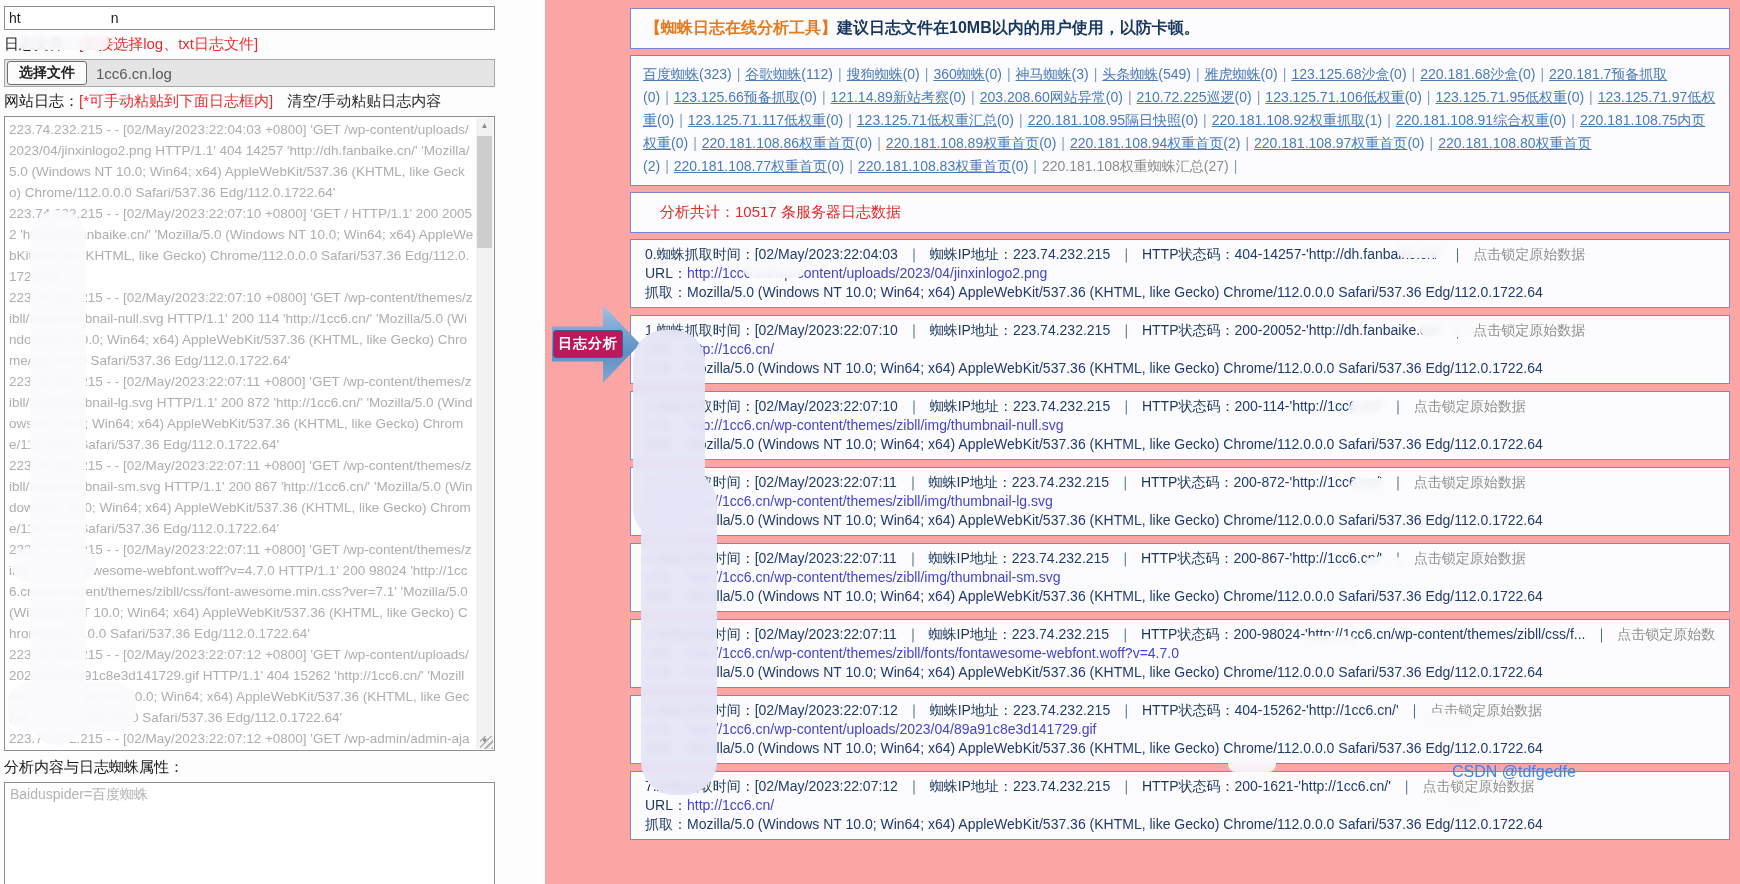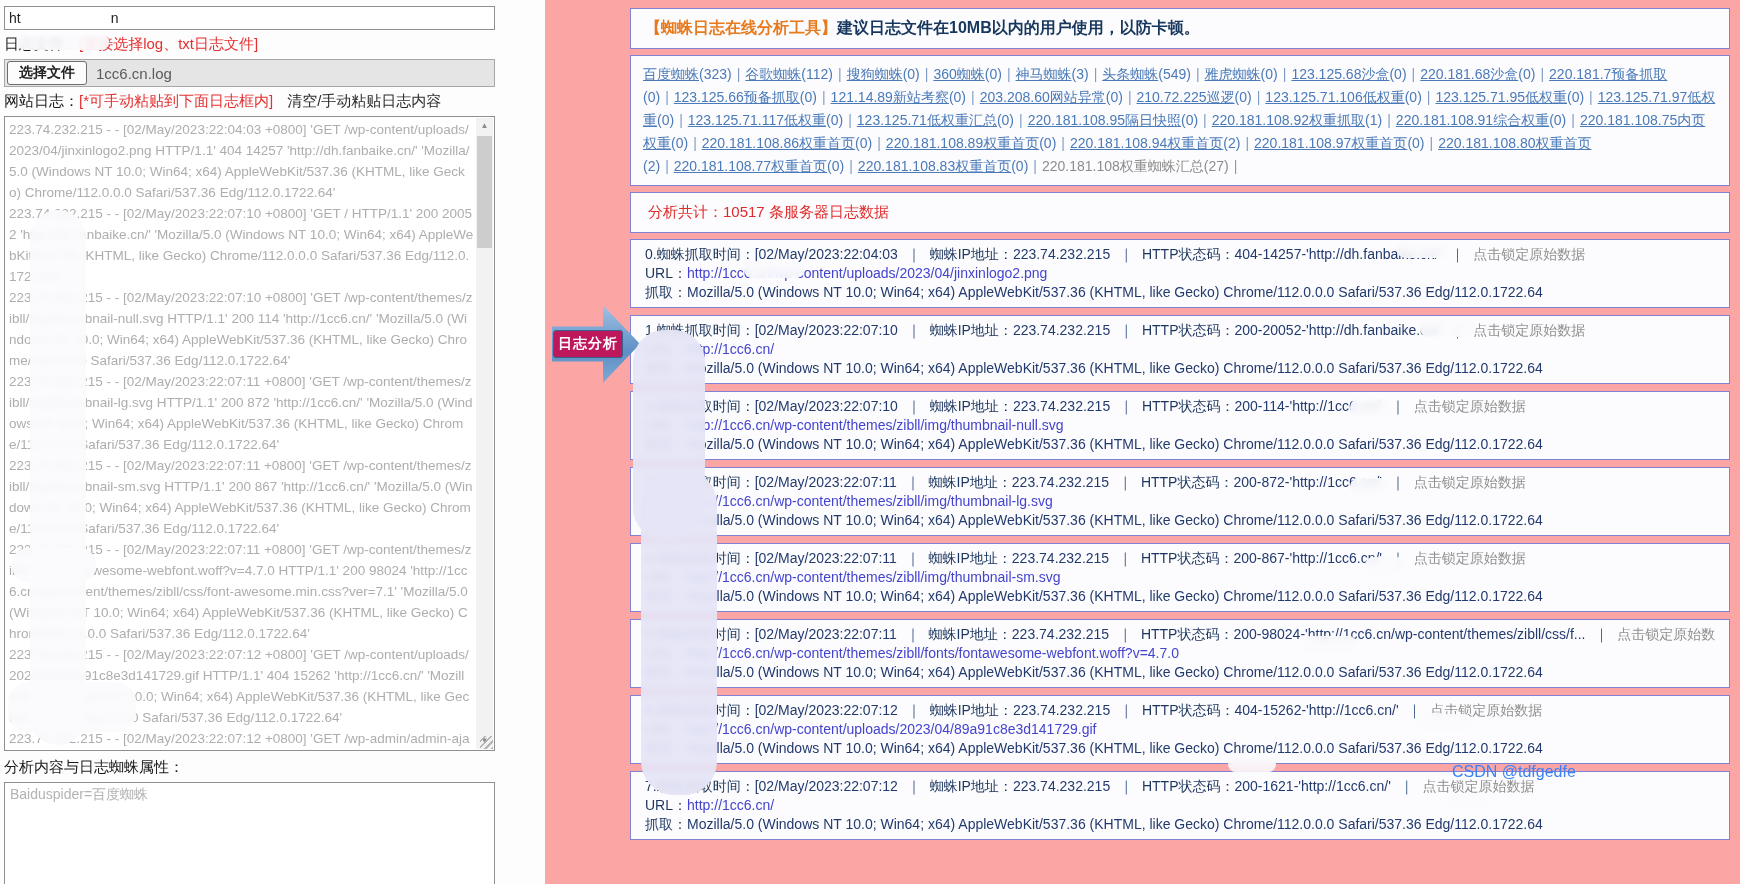--- a/index.html
+++ b/index.html
@@ -36,21 +36,21 @@
   
   .right-zone{position:absolute;left:545px;top:0;width:1195px;height:884px;background:#fca5a5;}
   .right-content{position:absolute;left:85px;top:8px;width:1100px;}
   .rbox{background:#fcfcfe;border:1px solid #8181d6;margin-bottom:6px;box-sizing:border-box;}
   .hdr-box{padding:9px 14px;font-size:16px;font-weight:bold;color:#17365d;}
   .hdr-title{color:#e87a1e;}
   .stats-box{padding:7px 12px;font-size:14px;line-height:23px;color:#4a7ab8;}
   .stat-name{text-decoration:underline;}
   .stat-sep{color:#7f9cc6;margin:0 5px;}
   .stat-summary{color:#8c8c8c;}
-  .total-box{padding:10px 17px;font-size:15px;color:#e02b2b;}
+  .total-box{padding:10px 29px;font-size:15px;color:#e02b2b;}
   .entry{background:#fcfcfe;border:1px solid #8181d6;margin-bottom:7px;padding:5px 14px;
     font-size:14px;line-height:19px;color:#1c355e;box-sizing:border-box;}
   .e-line{white-space:nowrap;overflow:hidden;}
   .e-val{color:#223a6e;}
   .e-sep{color:#2e4e7e;margin:0 9px;}
   .e-lock{color:#909090;cursor:pointer;}
   .e-url{color:#4343cf;text-decoration:none;cursor:pointer;}
   
   .arrow-wrap{position:absolute;left:552px;top:300px;width:88px;height:88px;z-index:3;}
   .arrow-shape{width:100%;height:100%;

